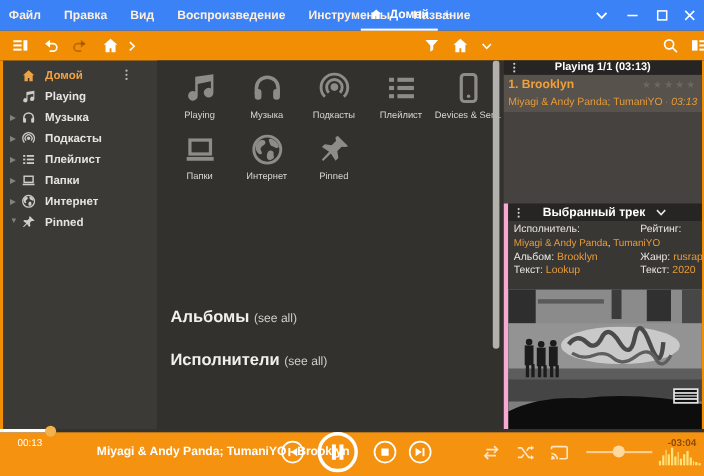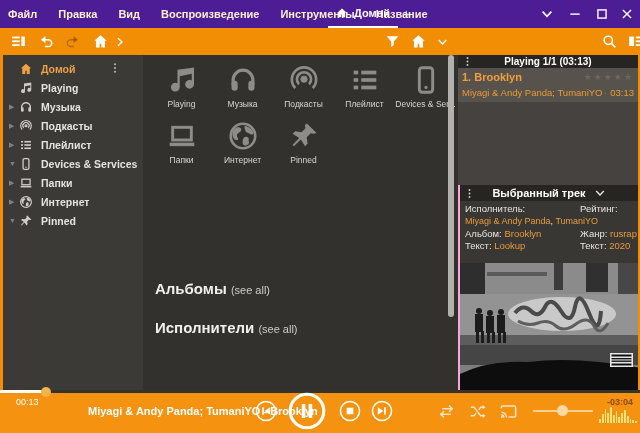--- a/index.html
+++ b/index.html
@@ -2,21 +2,21 @@
 <html><head>
 <meta charset="utf-8">
 <style>
   * { margin:0; padding:0; box-sizing:border-box; }
   body { font-family:"Liberation Sans", sans-serif; background:#000; }
   .window { position:relative; width:640px; height:433px; overflow:hidden; background:#33312E; }
 
   svg.ic { display:block; fill:currentColor; }
 
   
-  .titlebar { position:relative; height:28px; background:#4c1d95; color:#FFF; }
+  .titlebar { position:relative; height:28px; background:#3b82f6; color:#FFF; }
   .menus { position:absolute; left:8px; top:0; height:28px; display:flex; align-items:center; gap:21px; }
   .menu-item { font-size:11px; font-weight:bold; color:#FFEFDD; cursor:default; }
   .tab { position:absolute; left:328px; top:0; height:28px; display:flex; align-items:center; gap:6px; padding:0 8px; border-bottom:2px solid #FFF; color:#FFF; }
   .tab .lbl { font-size:11px; font-weight:bold; }
   .new-tab { position:absolute; left:402px; top:5px; font-size:15px; color:rgba(255,255,255,.65); }
   .winbtn { position:absolute; top:7px; width:14px; height:14px; color:#FFF; }
   .tb-chev { right:86px; } .btn-min { right:58px; } .btn-max { right:31px; } .btn-close { right:6px; }
 
   
   .toolbar { position:relative; height:27px; background:#F18E04; color:#FFF; }
@@ -55,23 +55,23 @@
   .q-hdr { height:13px; font-size:10px; font-weight:bold; }
   .s-hdr { height:16px; font-size:11px; font-weight:bold; }
   .hdr-dots { position:absolute; left:4px; width:11px; height:11px; color:#CFCDCA; }
   .hdr-chev { width:12px; height:12px; margin-left:8px; color:#E8E6E2; }
   .q-item { background:#57534C; padding:3px 4px 4px 4px; flex:none; cursor:default; }
   .q-line1 { display:flex; align-items:center; justify-content:space-between; }
   .q-title { color:#F0A03A; font-size:11px; font-weight:bold; }
   .q-stars { color:rgba(255,255,255,.12); font-size:9px; letter-spacing:2px; }
   .q-line2 { display:flex; align-items:center; margin-top:4px; }
   .q-sub { flex:1; color:#E89A36; font-size:9.5px; white-space:nowrap; overflow:hidden; }
-  .q-dur { color:#E89A36; font-size:9.5px; margin-left:4px; }
+  .q-dur { color:#E89A36; font-size:9.5px; margin-left:4px;font-style:italic; }
   .q-empty { flex:1; background:#45423F; }
-  .sel-block { border-left:2px solid #f9a8d4; }
+  .sel-block { border-left:4px solid #f9a8d4; }
   .info { position:relative; height:62px; background:#393734; font-size:9.5px; color:#E8E6E2; flex:none; }
   .info .lh { line-height:12.4px; white-space:nowrap; }
   .col-l { position:absolute; left:5px; top:2px; }
   .col-r { position:absolute; left:120px; top:2px; }
   .ov { color:#E89C3A;margin-top:23px; }
   .artists { font-size:9px; }
   .album-art { height:127px; flex:none; overflow:hidden; }
 
   
   .bottombar { position:relative; height:43px; background:#F59311; color:#FFF; }
@@ -322,27 +322,20 @@
             <use href="#i-pod"></use>
           </svg>
         <span class="side-lbl">Подкасты</span>
       </div>
       <div class="side-row">
         <span class="side-arrow">▶</span>
         <svg class="ic side-ic">
             <use href="#i-plist"></use>
           </svg>
         <span class="side-lbl">Плейлист</span>
-      </div>
-      <div class="side-row">
-        <span class="side-arrow">▼</span>
-        <svg class="ic side-ic">
-            <use href="#i-phone"></use>
-          </svg>
-        <span class="side-lbl">Devices &amp; Services</span>
       </div>
       <div class="side-row">
         <span class="side-arrow">▶</span>
         <svg class="ic side-ic">
             <use href="#i-laptop"></use>
           </svg>
         <span class="side-lbl">Папки</span>
       </div>
       <div class="side-row">
         <span class="side-arrow">▶</span>

